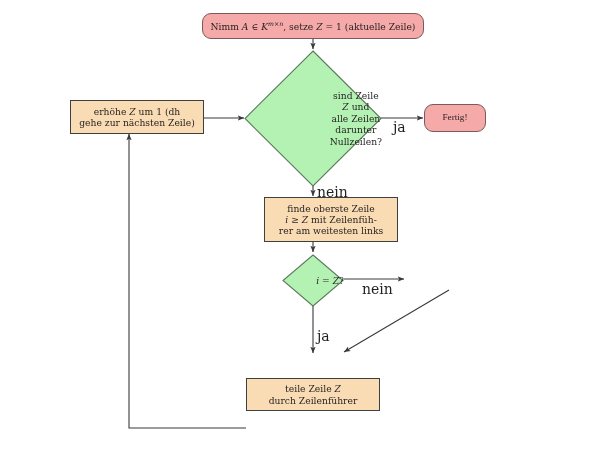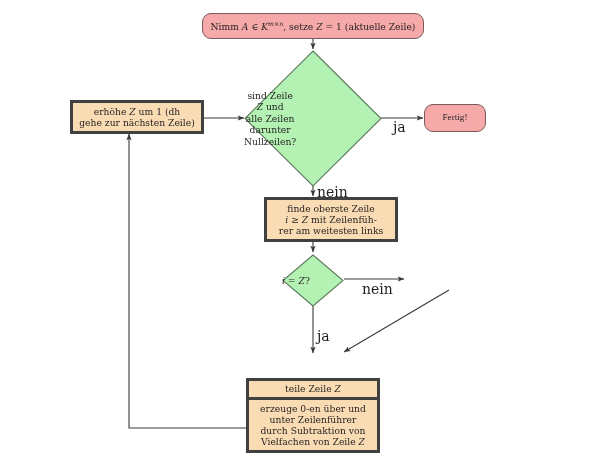--- a/index.html
+++ b/index.html
@@ -34,21 +34,21 @@
     font-size: 9.2px;
     z-index: 3;
   }
   .node .txt {
     display: block;
     width: 100%;
     padding: 0 3px;
   }
   .rect {
     background: #fadcb4;
-    border: 3px solid #404040;
+    border: 1px solid #404040;
   }
   .term {
     background: #f6a9a9;
     border: 1px solid #7a5a5a;
     border-radius: 9px;
   }
   .diamond-wrap {
     position: absolute;
     z-index: 3;
   }
@@ -56,21 +56,21 @@
     position: absolute;
     left: 0; top: 0;
   }
   .diamond-label {
     position: absolute;
     left: 0; top: 0;
     width: 100%;
     height: 100%;
     display: flex;
     align-items: center;
-    justify-content: flex-start;
+    justify-content: flex-end;
     text-align: center;
     font-size: 9.2px;
     line-height: 1.24;
     color: #231f20;
   }
   .edge-label {
     position: absolute;
     font-size: 14px;
     color: #231f20;
     z-index: 4;
@@ -145,23 +145,20 @@
     <div class="diamond-label">
       <span><span class="it">i</span> = <span class="it">Z</span>?</span>
     </div>
   </div>
 
 
   <div class="node rect" style="left:246px; top:354px; width:134px; height:33px;margin-top:24px;">
     <span class="txt">teile Zeile <span class="it">Z</span><br>durch Zeilenführer</span>
   </div>
 
-  <div class="node rect" style="left:246px; top:397px; width:134px; height:56px;">
-    <span class="txt">erzeuge 0-en über und<br>unter Zeilenführer<br>durch Subtraktion von<br>Vielfachen von Zeile <span class="it">Z</span></span>
-  </div>
 
   <div class="edge-label" style="left:393px; top:119px;">ja</div>
 
   <div class="edge-label" style="left:317px; top:184px;">nein</div>
 
   <div class="edge-label" style="left:362px; top:281px;">nein</div>
 
   <div class="edge-label" style="left:317px; top:328px;">ja</div>
 
 </div>

